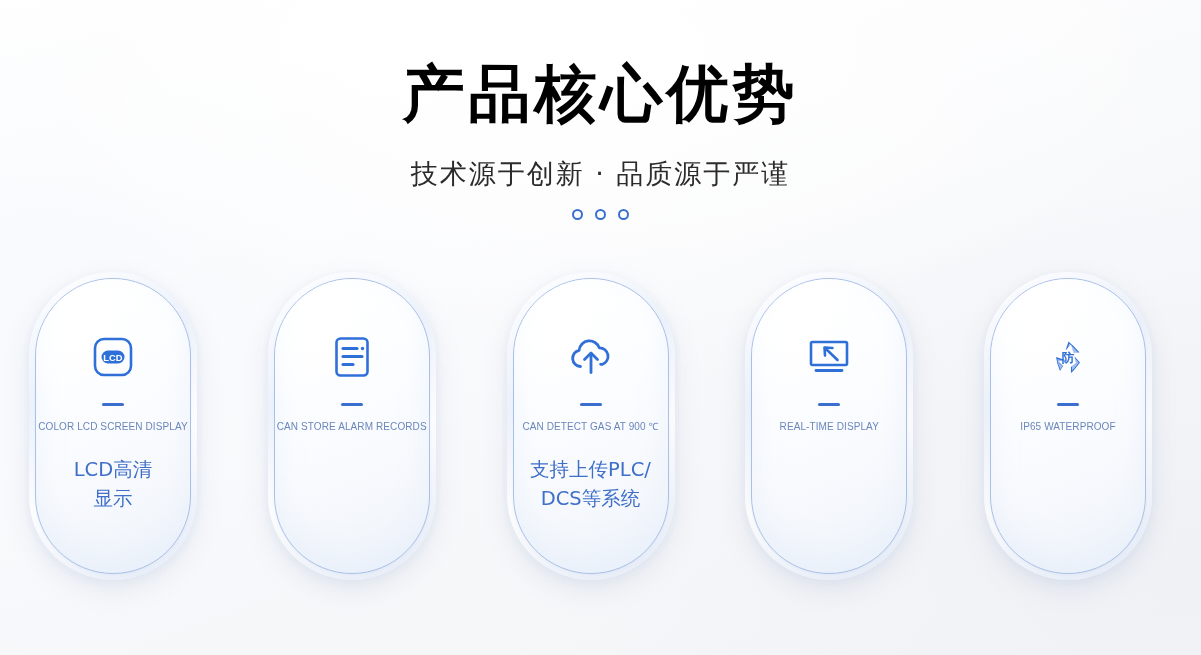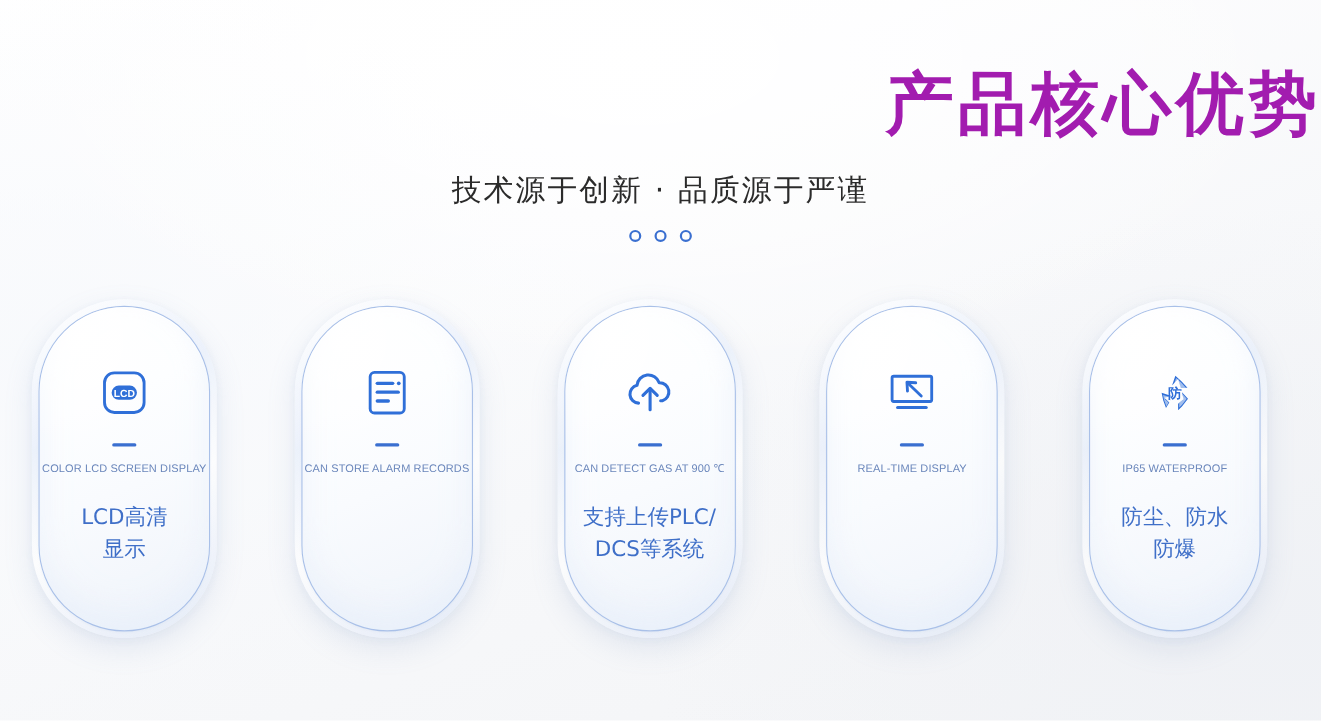--- a/index.html
+++ b/index.html
@@ -40,24 +40,23 @@
     left: 0;
     top: 56px;
     width: 1201px;
     text-align: center;
   }
 
   .main-title {
     font-size: 62px;
     line-height: 76px;
     font-weight: bold;
-    color: #a21caf;
+    color: #000000;
     letter-spacing: 4px;
     font-family: "DejaVu Sans", "Liberation Sans", sans-serif;
-    text-align: right;
   }
 
   .sub-title {
     margin-top: 24px;
     font-size: 27px;
     line-height: 36px;
     color: #2b2b2b;
     letter-spacing: 2px;
     font-family: "DejaVu Sans", "Liberation Sans", sans-serif;
   }
@@ -293,19 +292,17 @@
               <path d="M23 31.2 L16.3 29 L17.5 34.4 L19.4 39.4 L21.3 36 L17.6 32.4 z" fill="#ffffff" opacity="0.55"></path>
 
               <path d="M33.5 26.5 L39 32.5 L33.5 39.5 L30 43 L30 37 L35 33 z"></path>
               <path d="M34 28.2 L37.8 32.6 L33.4 38.2 L31 40.4 L31 36.3 L34.6 33.2 z" fill="#ffffff" opacity="0.55"></path>
             </g>
             <text x="27" y="32" text-anchor="middle" font-family="DejaVu Sans, sans-serif" font-size="12.5" font-weight="bold" fill="#2f6fd8">防</text>
           </svg>
         </div>
         <div class="divider"></div>
         <div class="card-en">IP65 WATERPROOF</div>
-        <div class="card-cn">防尘、防水
-防爆</div>
       </div>
     </div>
 
   </div>
 </div>
 
 </body></html>

